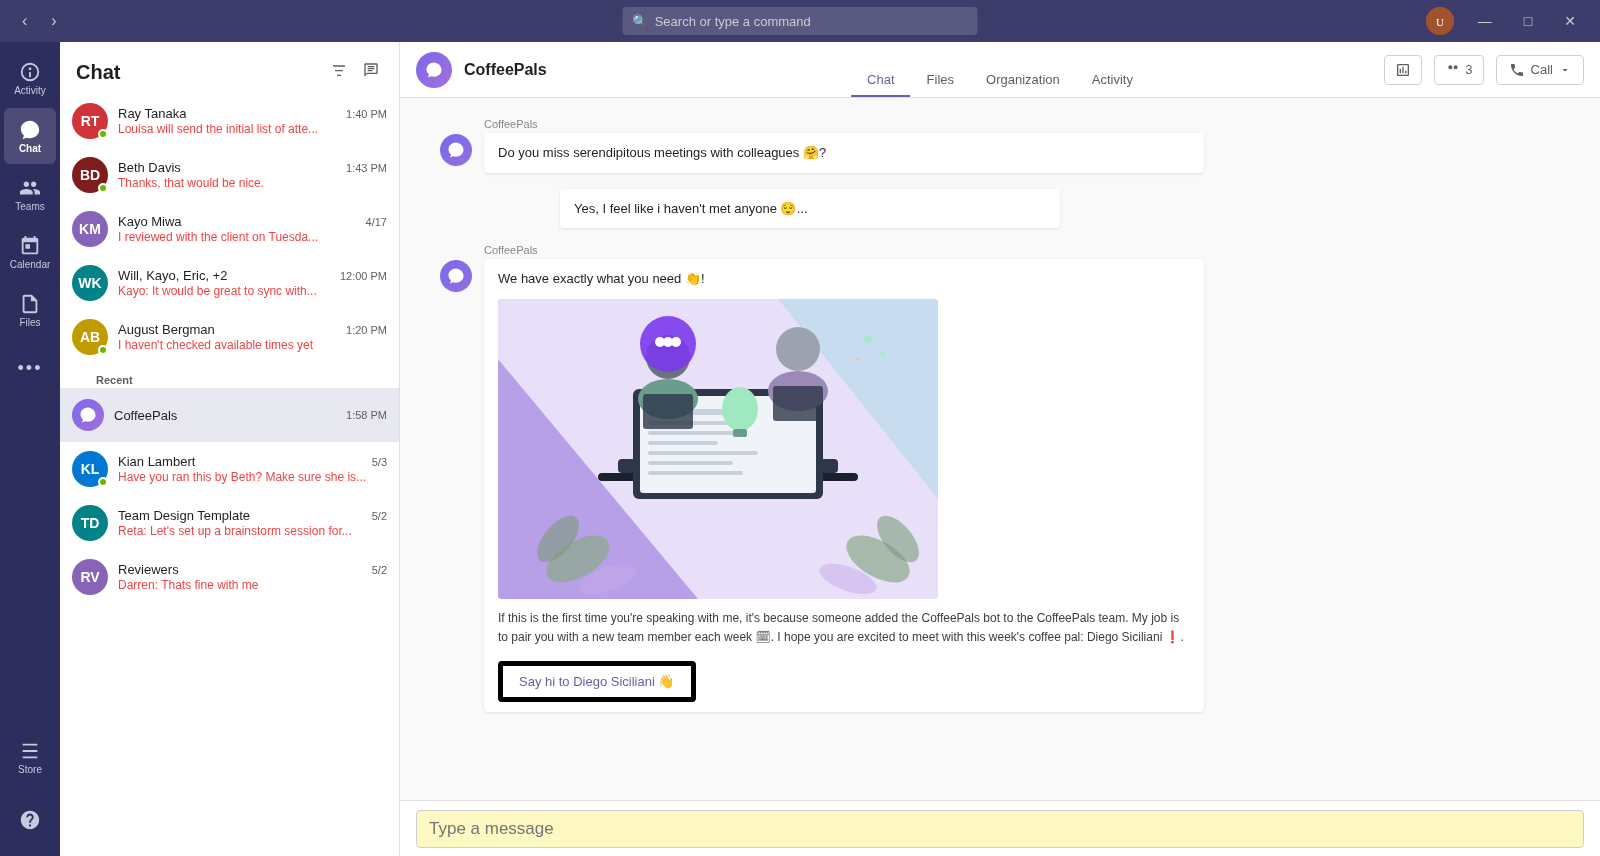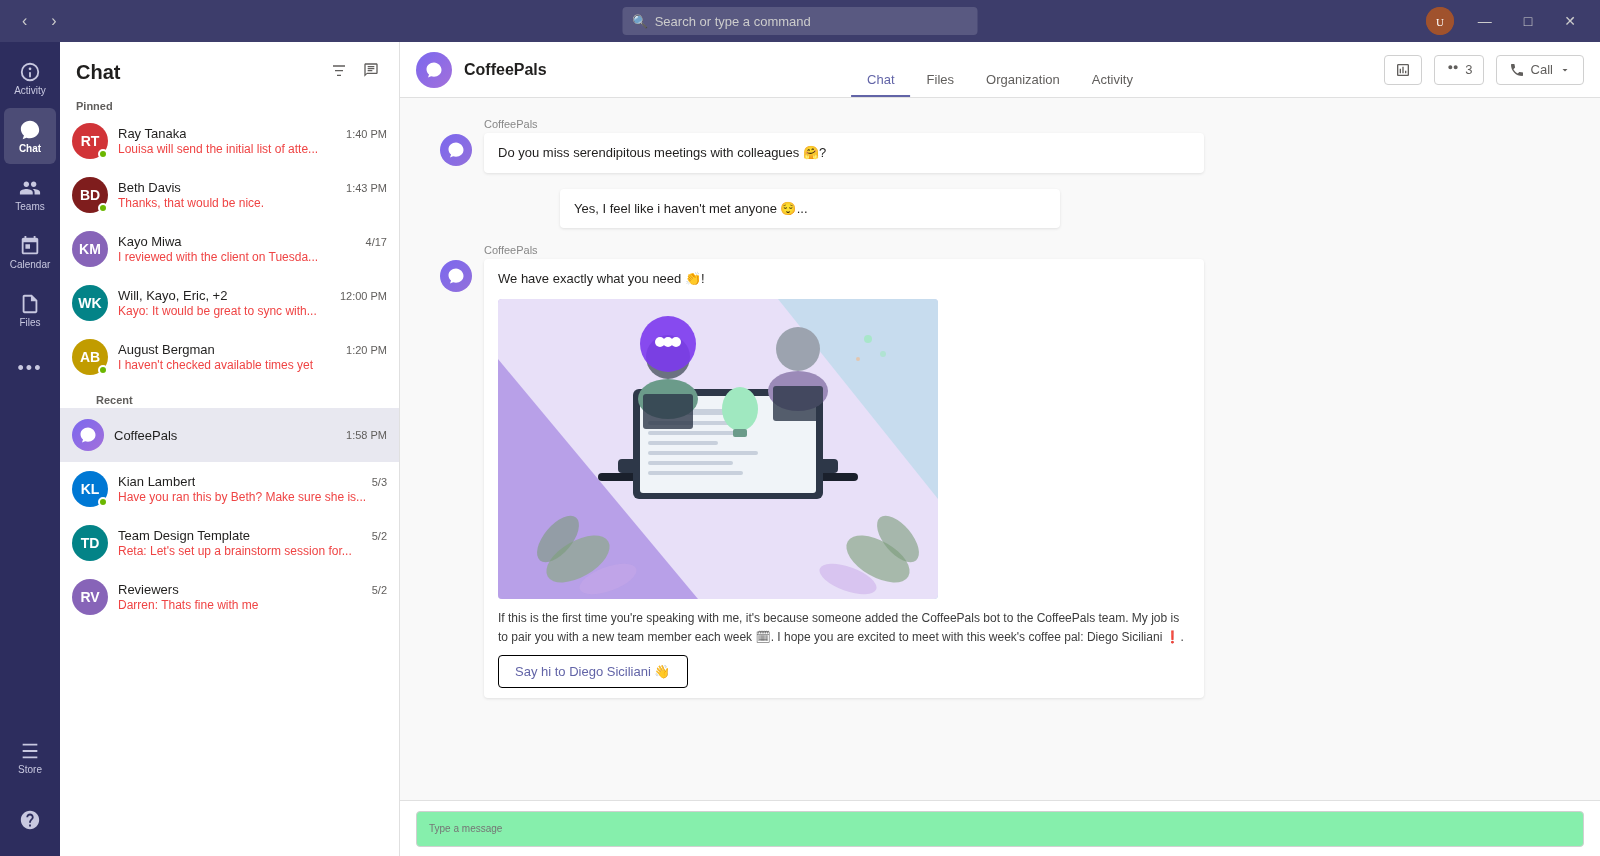--- a/index.html
+++ b/index.html
@@ -152,36 +152,36 @@
       width: 440px; height: 300px; border-radius: 4px; overflow: hidden;
       background: linear-gradient(135deg, #c8b8f0 0%, #a8d8e8 100%);
       display: flex; align-items: center; justify-content: center;
       margin-top: 8px; position: relative;
     }
 
     
     .illustration { width: 100%; height: 100%; }
 
     .cta-button {
-      display: inline-block; margin-top: 8px; padding: 8px 16px;
-      border: 1px solid #000000; border-radius: 4px; color: #6264a7;
+      display: inline-block; margin-top: 14px; padding: 8px 16px;
+      border: 5px solid #000000; border-radius: 4px; color: #6264a7;
       font-size: 13px; cursor: pointer; background: #fff;
     }
 
     .msg-body-text { font-size: 12px; color: #3d3d3d; line-height: 1.6; margin-top: 8px; }
 
     
     .chat-input-area {
       min-height: 56px; border-top: 1px solid #e0e0e0; background: #fff;
       padding: 8px 16px; display: flex; align-items: center;
     }
     .chat-input-box {
       flex: 1; border: 1px solid #d0d0d0; border-radius: 4px; padding: 8px 12px;
-      font-size: 10px; color: #333; outline: none; min-height: 36px;
-      background: #86efac;
+      font-size: 17px; color: #333; outline: none; min-height: 36px;
+      background: #fef9c3;
     }
 
     
     .chat-messages::-webkit-scrollbar { width: 6px; }
     .chat-messages::-webkit-scrollbar-thumb { background: #ccc; border-radius: 3px; }
 
     .pinned-label { font-size: 11px; font-weight: 600; color: #605e5c; padding: 6px 16px 2px; }
 
     .coffeepals-icon {
       width: 32px; height: 32px; border-radius: 50%;
@@ -275,21 +275,20 @@
             </svg>
         </button>
         <button title="New Chat">
           <svg width="16" height="16" viewBox="0 0 24 24" fill="currentColor">
               <path d="M20 2H4c-1.1 0-2 .9-2 2v18l4-4h14c1.1 0 2-.9 2-2V4c0-1.1-.9-2-2-2zm0 14H6l-2 2V4h16v12zM7 9h10v2H7zm0-3h10v2H7zm0 6h7v2H7z"></path>
             </svg>
         </button>
       </div>
     </div>
 
-    <div class="pinned-label">Pinned</div>
 
     <div class="chat-item">
       <div class="avatar-wrap">
         <div class="avatar-img" style="background:#d13438;">RT</div>
         <div class="status-dot"></div>
       </div>
       <div class="chat-item-info">
         <div class="chat-item-top">
           <span class="chat-item-name">Ray Tanaka</span>
           <span class="chat-item-time">1:40 PM</span>

